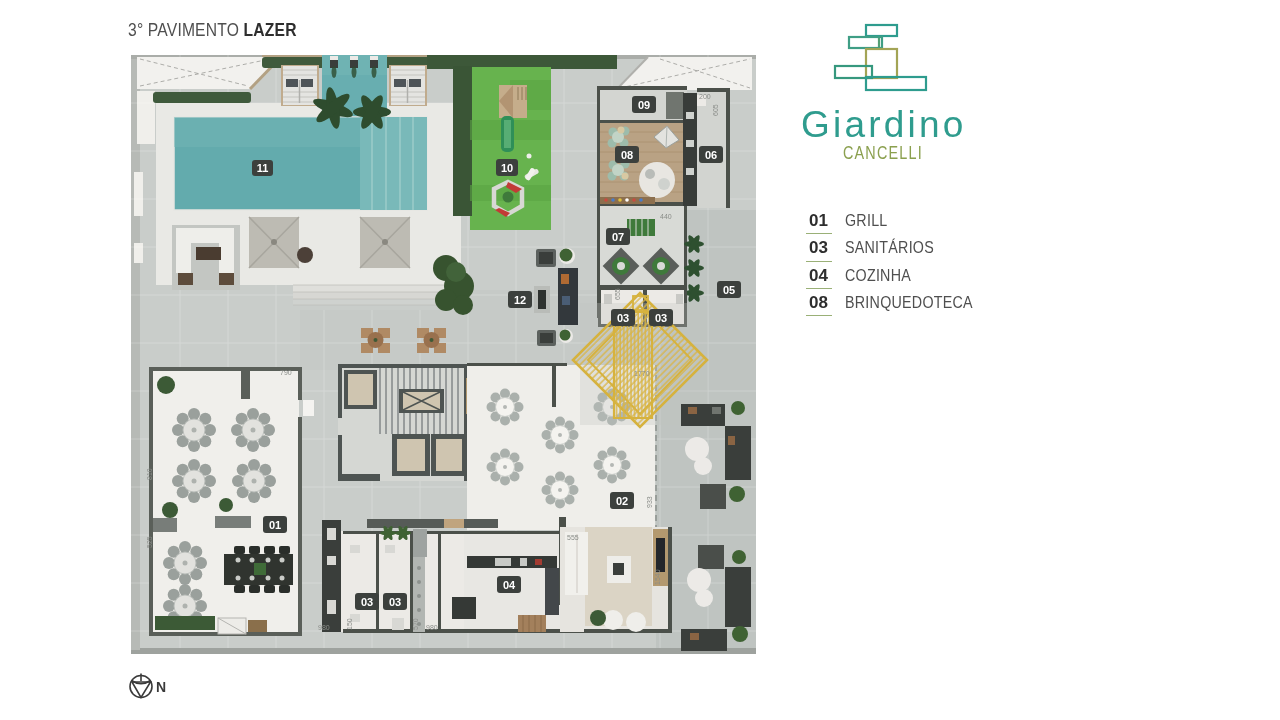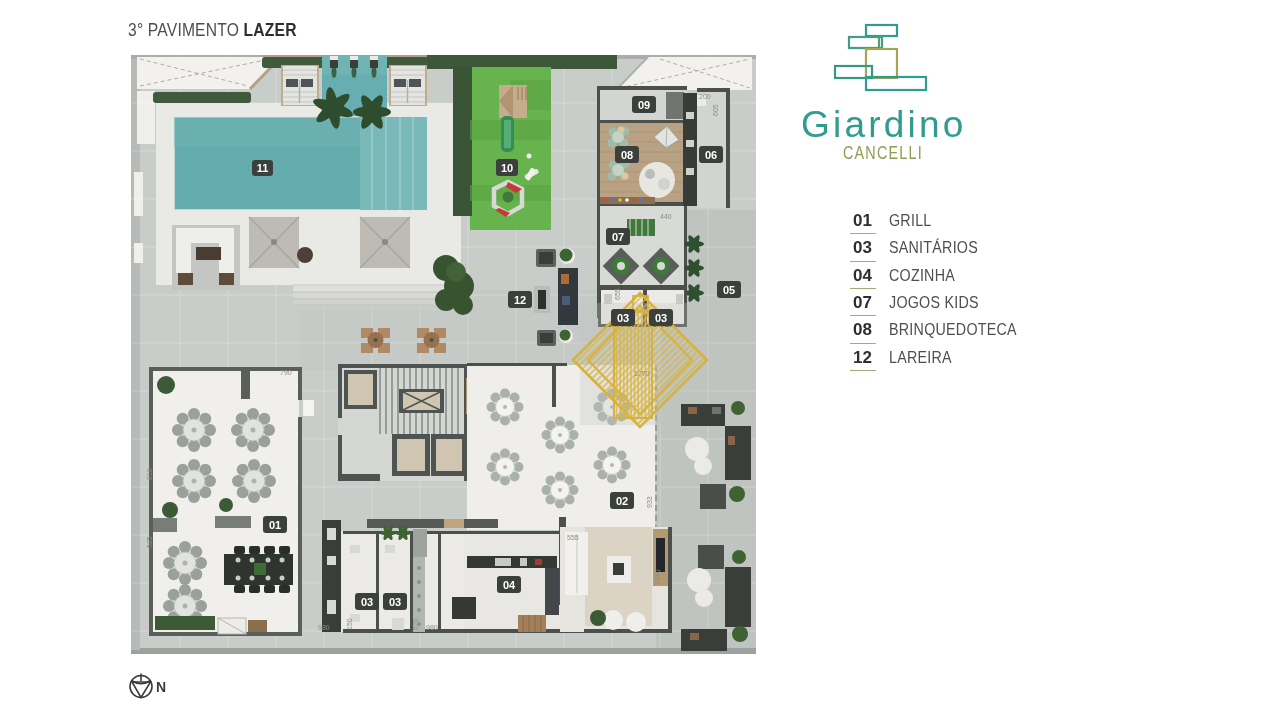--- a/index.html
+++ b/index.html
@@ -1,20 +1,20 @@
 <!DOCTYPE html>
 <html><head>
 <meta charset="utf-8">
 <style>
   html,body{margin:0;padding:0;width:1280px;height:720px;background:#ffffff;overflow:hidden;}
   *{font-family:"Liberation Sans", sans-serif;}
   .abs{position:absolute;}
   #title{left:128px;top:20px;font-size:18px;letter-spacing:0.2px;color:#4f4f4f;transform:scaleX(0.87);transform-origin:0 0;white-space:nowrap;}
   #title b{color:#2e2e2e;font-weight:bold;}
-  #legend{left:850px;top:211px;}
+  #legend{left:806px;top:211px;}
   .lrow{height:27.34px;position:relative;}
   .lnum{display:inline-block;width:23px;font-size:17px;font-weight:bold;color:#2e2e2e;border-bottom:1.7px solid #9ab077;padding-bottom:2.4px;text-align:left;padding-left:3px;letter-spacing:0px;}
   .ltxt{display:inline-block;font-size:17px;color:#4f4f4f;letter-spacing:0.3px;margin-left:13px;transform:scaleX(0.84);transform-origin:0 50%;white-space:nowrap;}
 </style>
 </head>
 <body>
 
 <div id="title" class="abs">3° PAVIMENTO <b>LAZER</b></div>
 
 <svg class="abs" style="left:0;top:0" width="1280" height="720" viewBox="0 0 1280 720">
@@ -821,16 +821,14 @@
     <line x1="141" y1="673.5" x2="141" y2="681"></line>
   </g>
 
   <text x="156" y="692" font-size="14" font-weight="bold" fill="#3a3a3a">N</text>
 </svg>
 
 <div id="legend" class="abs">
   <div class="lrow"><span class="lnum">01</span><span class="ltxt">GRILL</span></div>
   <div class="lrow"><span class="lnum">03</span><span class="ltxt">SANITÁRIOS</span></div>
   <div class="lrow"><span class="lnum">04</span><span class="ltxt">COZINHA</span></div>
-  <div class="lrow"><span class="lnum">07</span><span class="ltxt">JOGOS KIDS</span></div>
   <div class="lrow"><span class="lnum">08</span><span class="ltxt">BRINQUEDOTECA</span></div>
-  <div class="lrow"><span class="lnum">12</span><span class="ltxt">LAREIRA</span></div>
 </div>
 
 </body></html>

